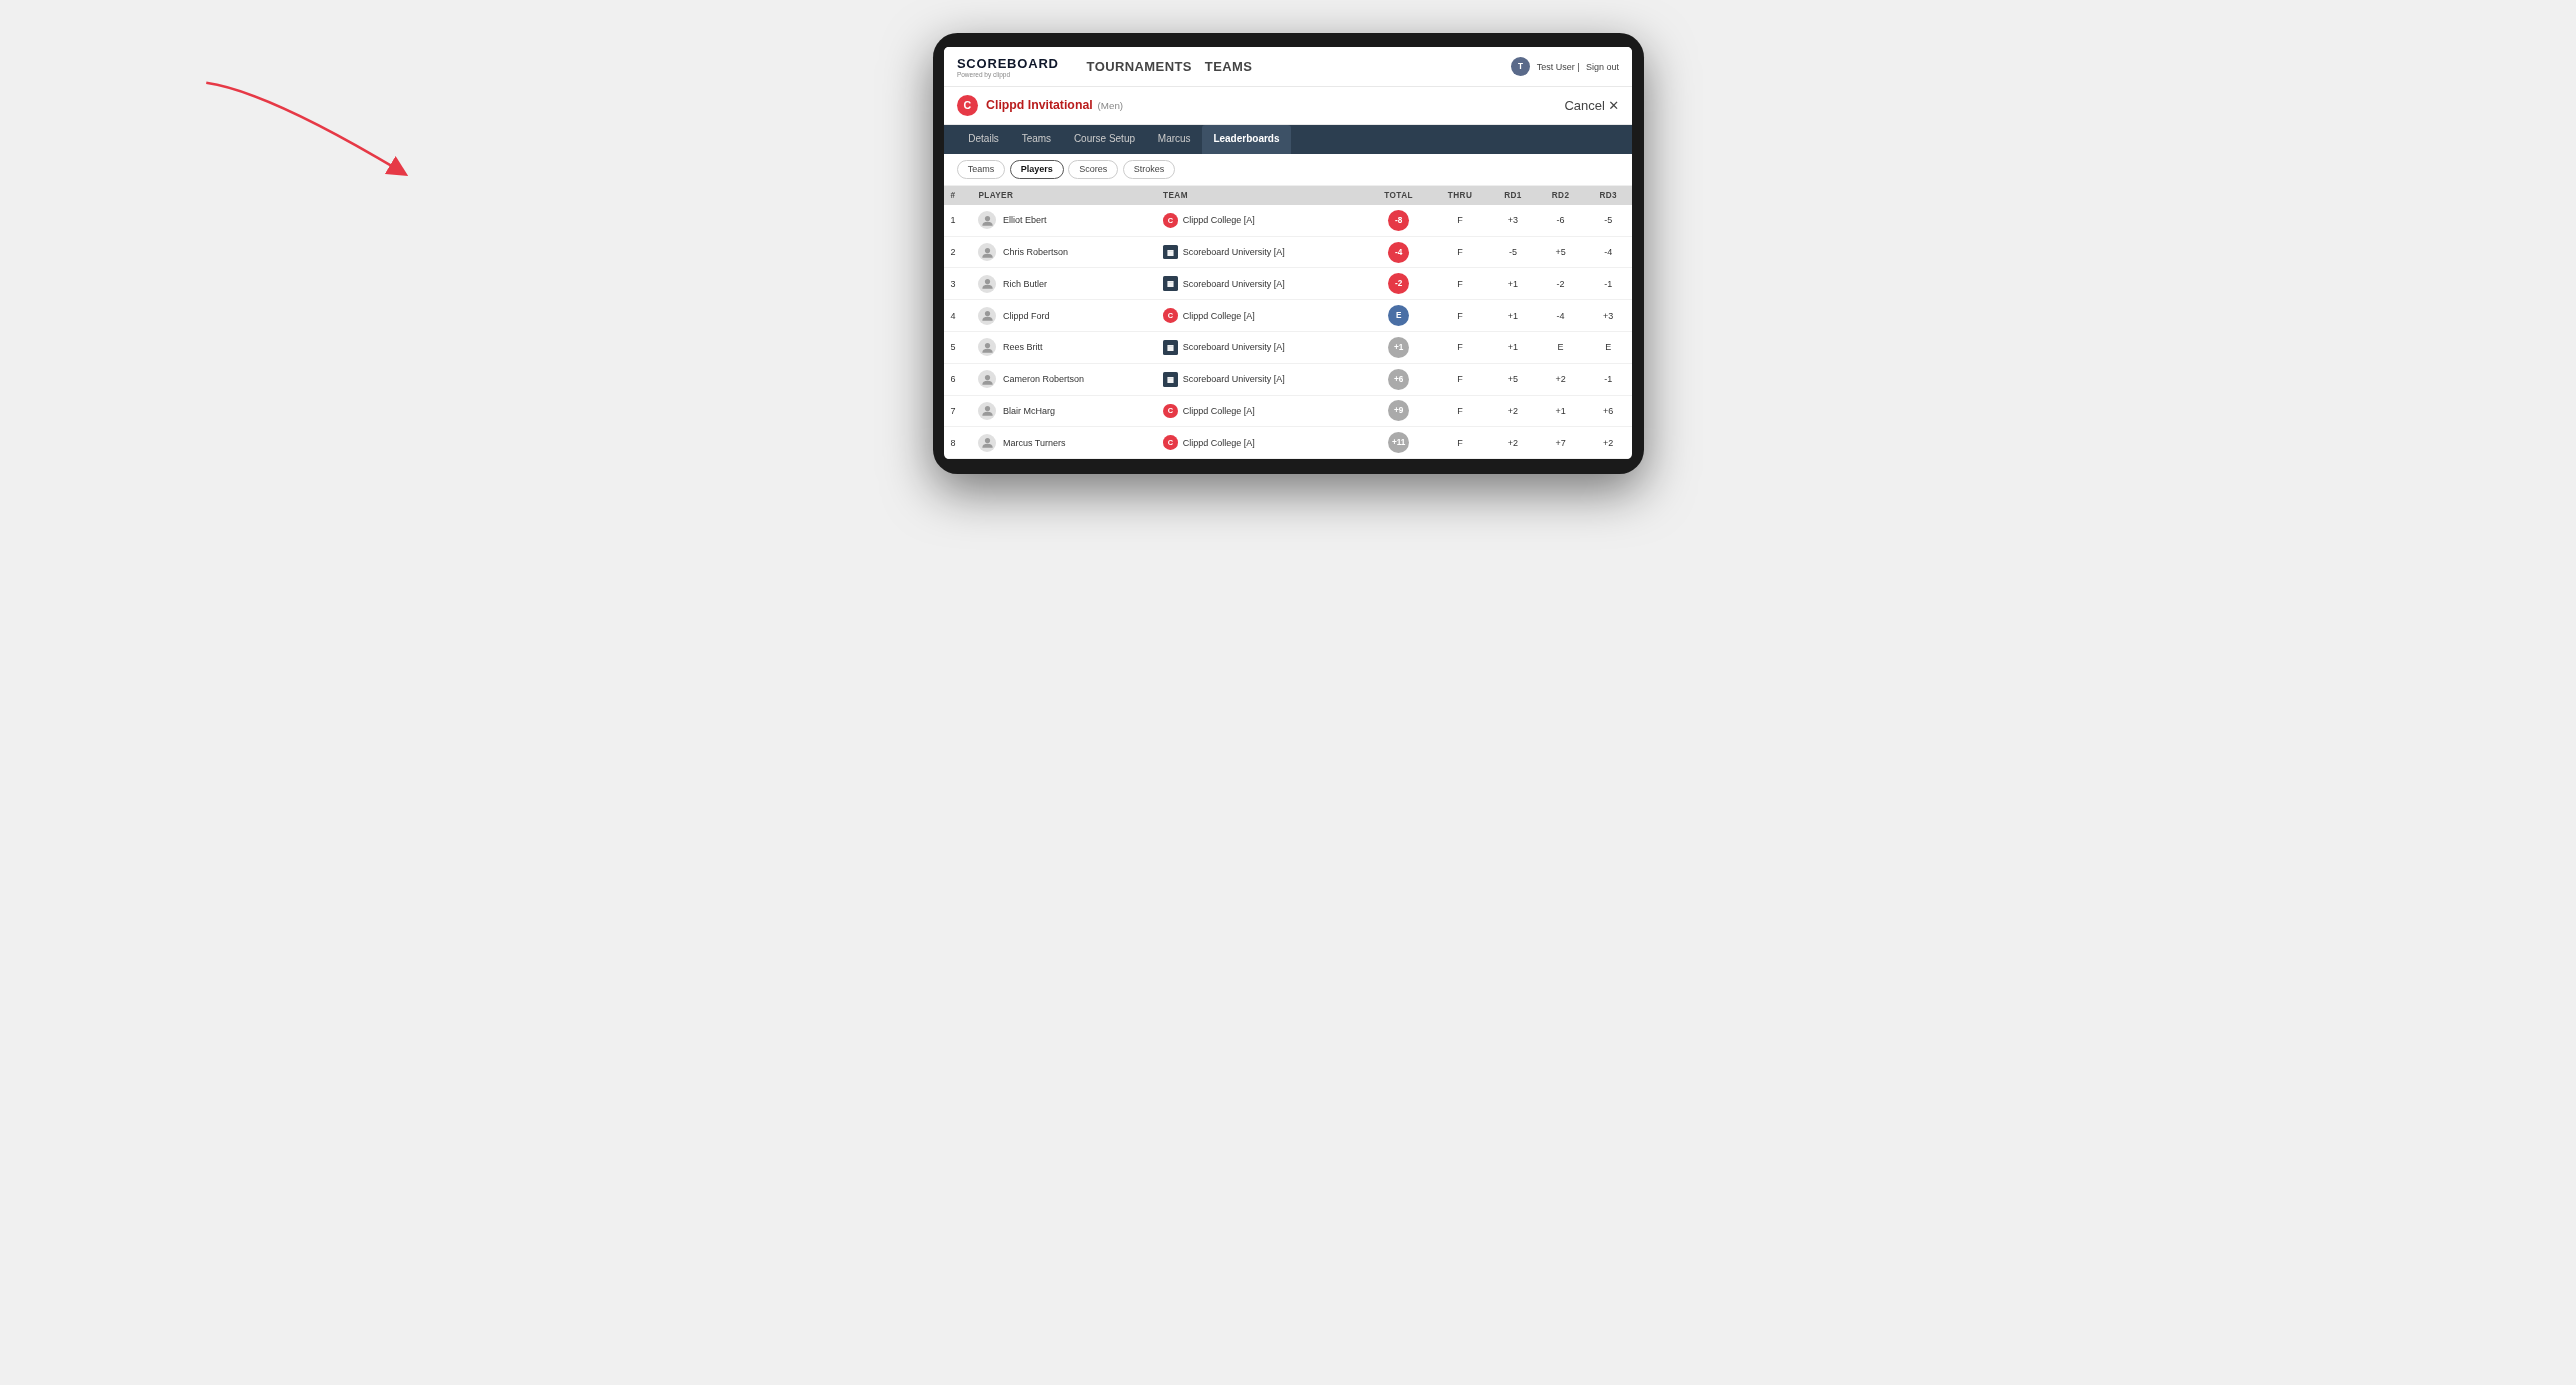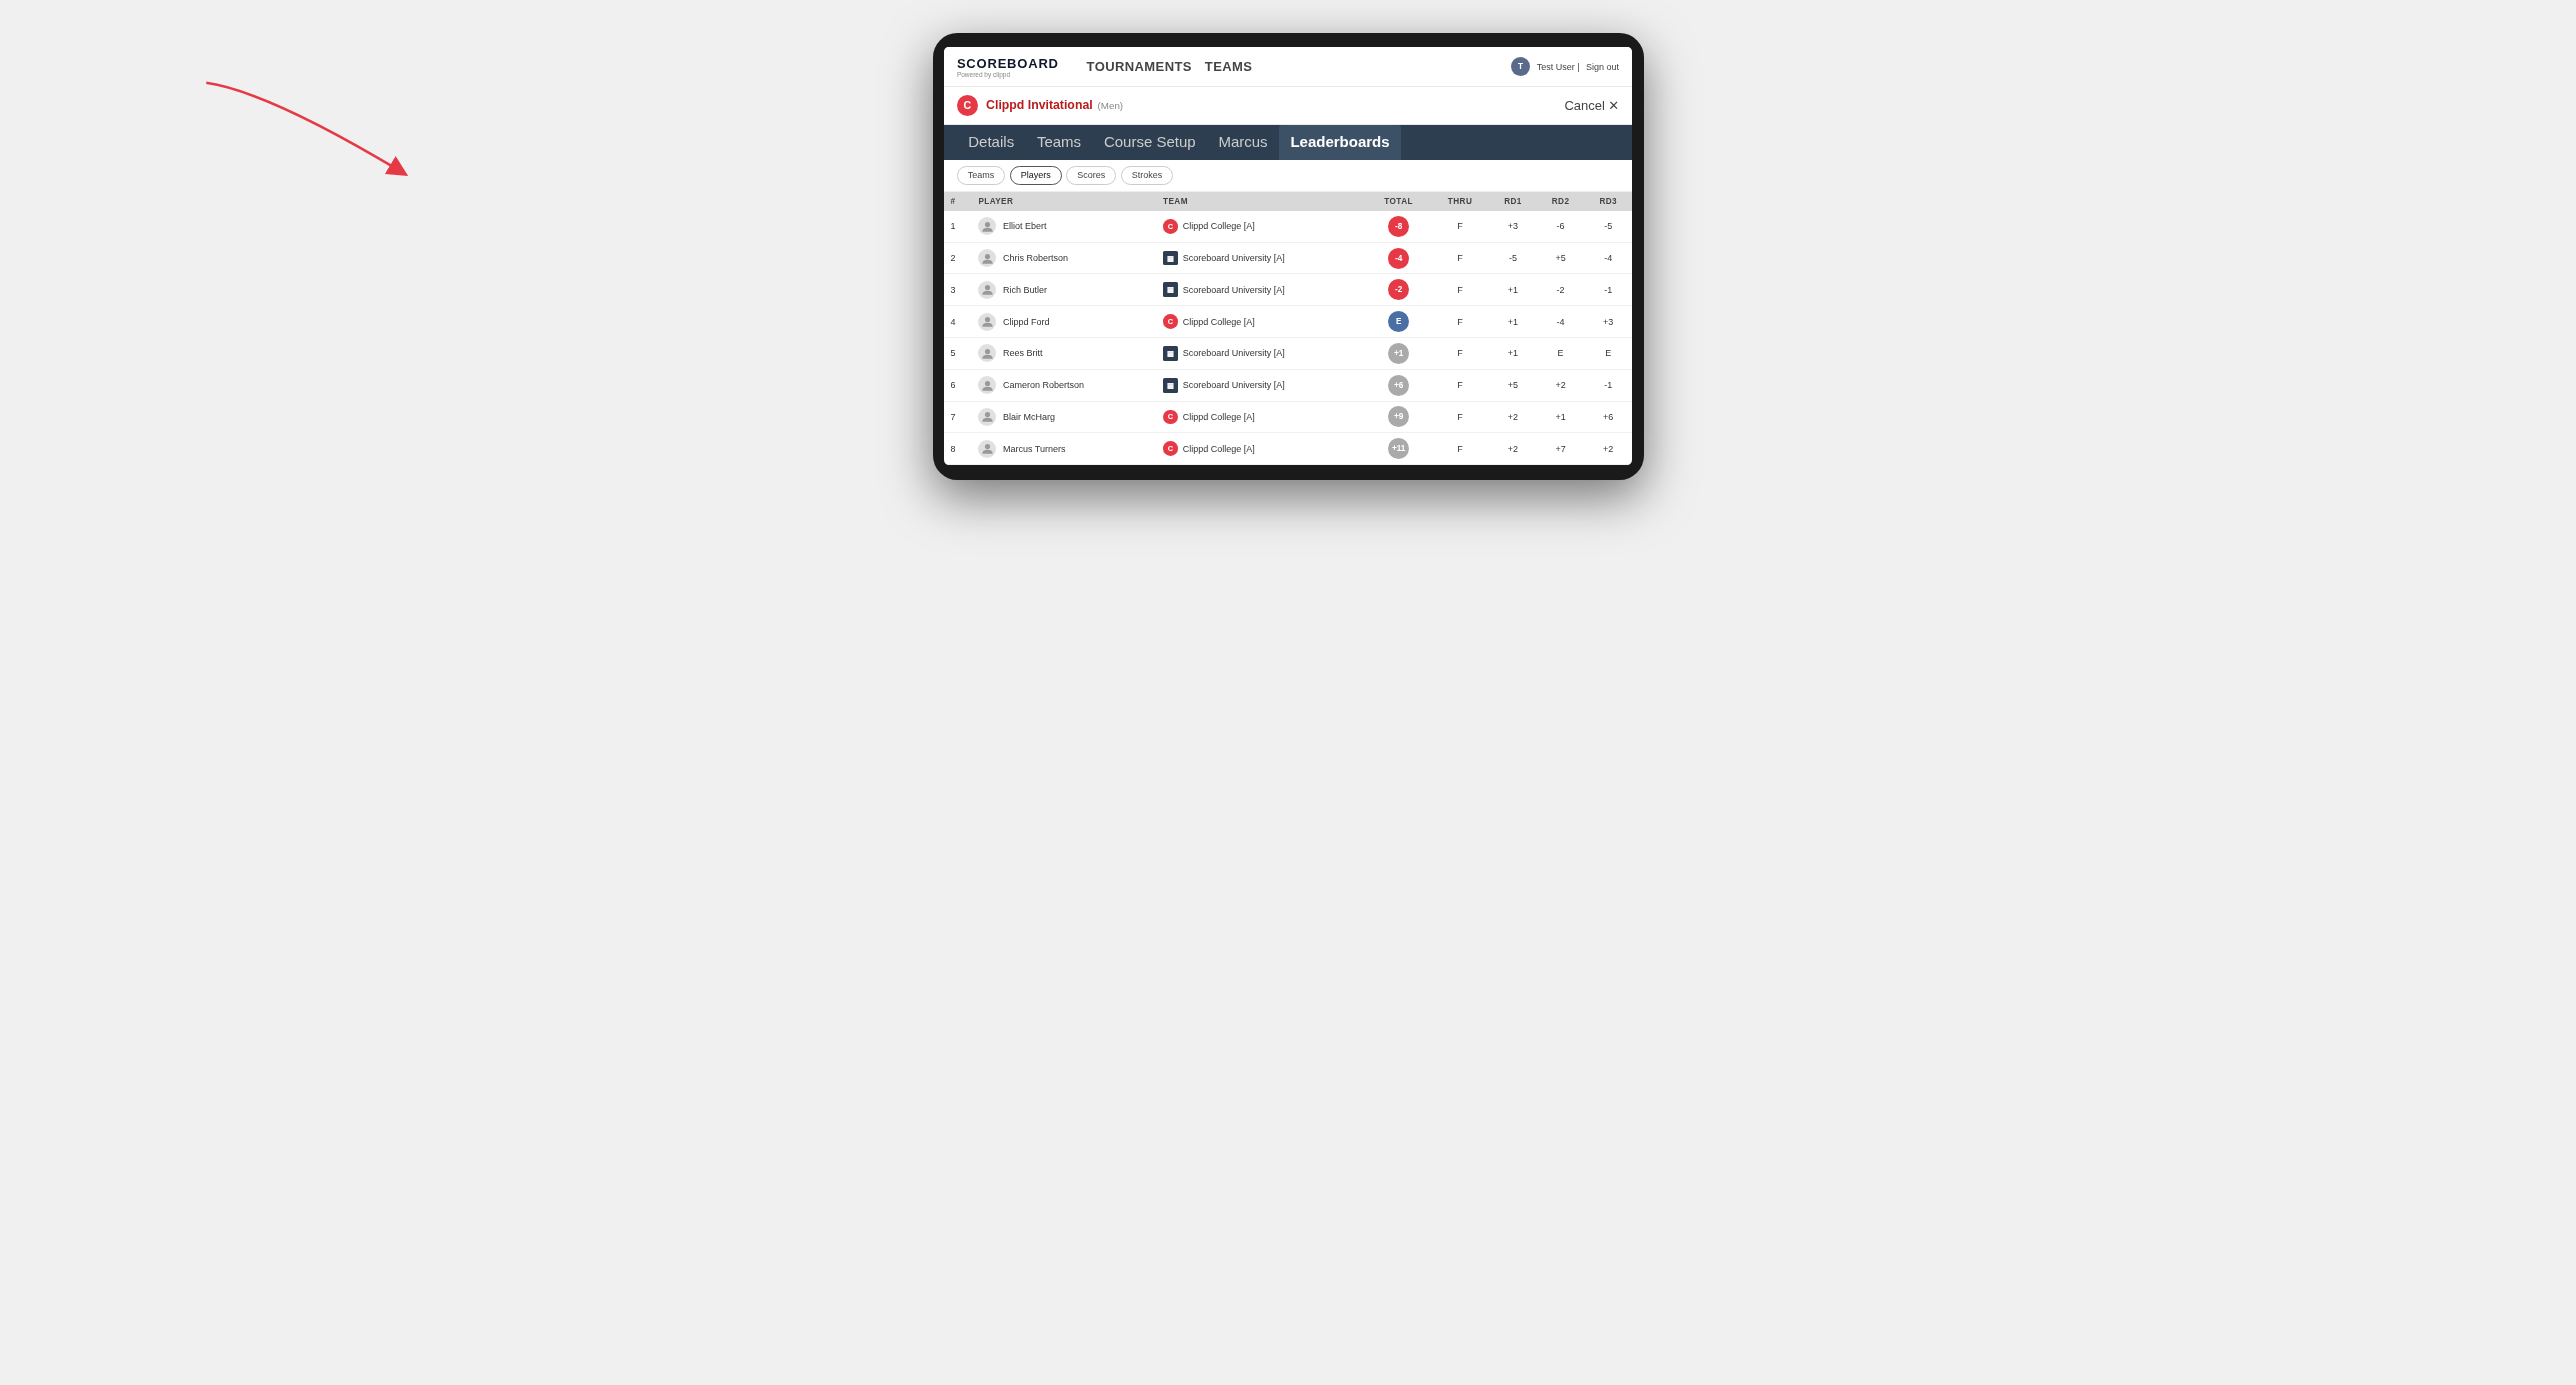--- a/index.html
+++ b/index.html
@@ -155,21 +155,21 @@
     }
 
     
     .tab-bar {
       display: flex;
       background: #2c3e50;
       padding: 0 13px;
     }
     .tab-item {
       padding: 8.2px 11.4px;
-      font-size: 15px;
+      font-size: 10px;
       color: #ccc;
       cursor: pointer;
       border-bottom: 1.6px solid transparent;
     }
     .tab-item.active {
       color: #fff;
       background: #3d5166;
       border-radius: 3.3px 3.3px 0 0;
       font-weight: 600;
     }
@@ -188,21 +188,21 @@
       border: 0.8px solid #ccc;
       border-radius: 16.4px;
       background: #fff;
       color: #444;
       cursor: pointer;
     }
     .filter-btn.active {
       background: #fff;
       border-color: #555;
       color: #111;
-      font-weight: 400;
+      font-weight: 700;
       text-align: center;
     }
 
     
     .leaderboard-table {
       width: 100%;
       border-collapse: collapse;
       font-size: 9px;
     }
     .leaderboard-table thead tr {

